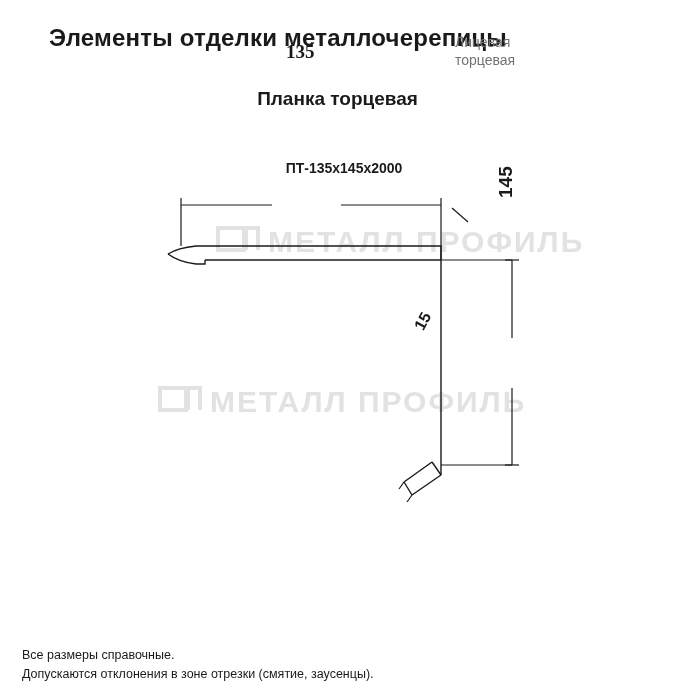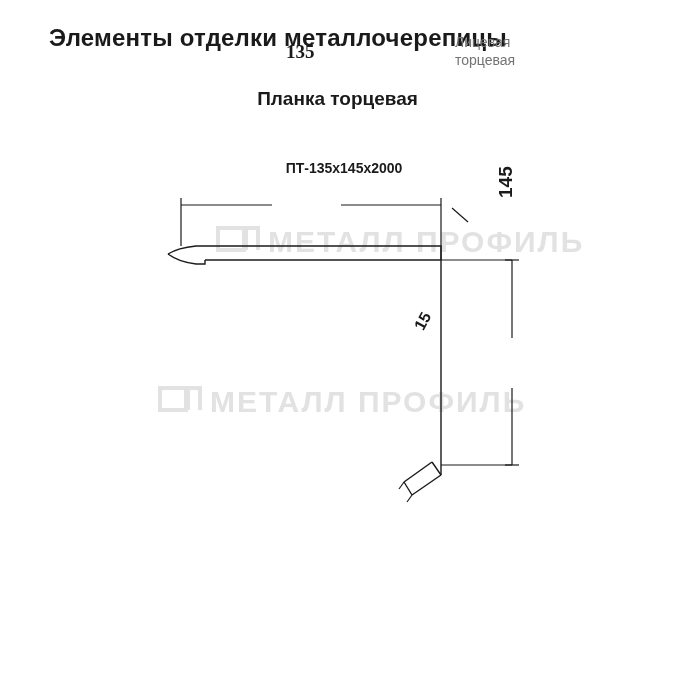--- a/index.html
+++ b/index.html
@@ -172,14 +172,18 @@
 
   <div class="face-label">
     <div>Лицевая</div>
     <div>торцевая</div>
   </div>
 
   <div class="dim-label" id="lbl-135">135</div>
   <div class="dim-label" id="lbl-145">145</div>
   <div class="dim-label" id="lbl-15">15</div>
 
+  <div class="footer">
+    <div>Все размеры справочные.</div>
+    <div>Допускаются отклонения в зоне отрезки (смятие, заусенцы).</div>
+  </div>
 
 </div>
 
 </body></html>

